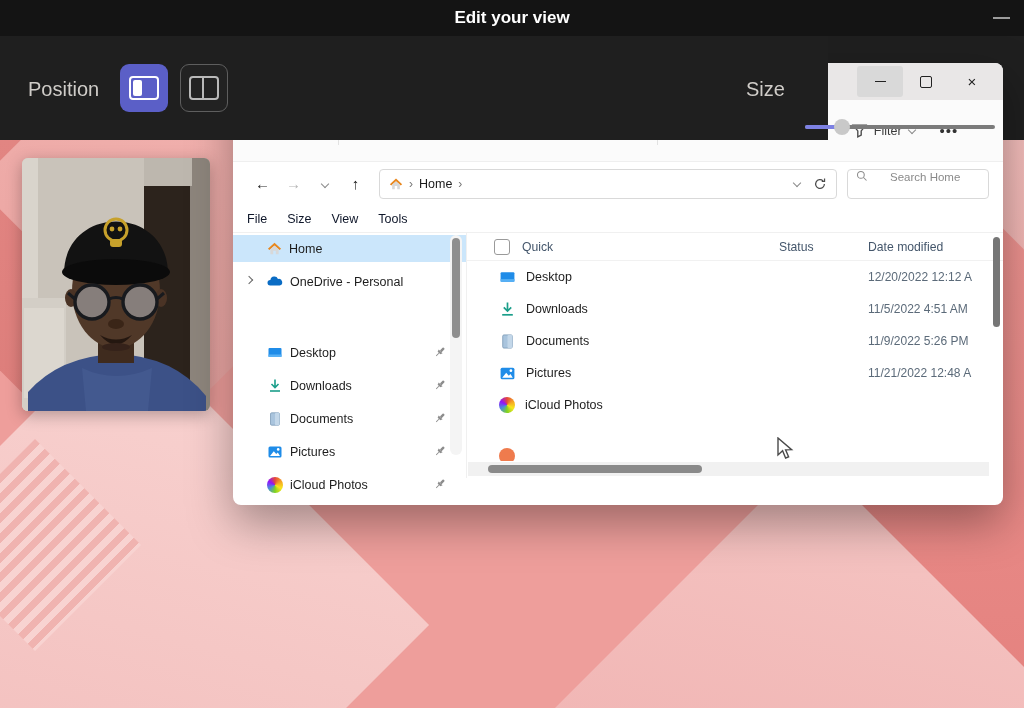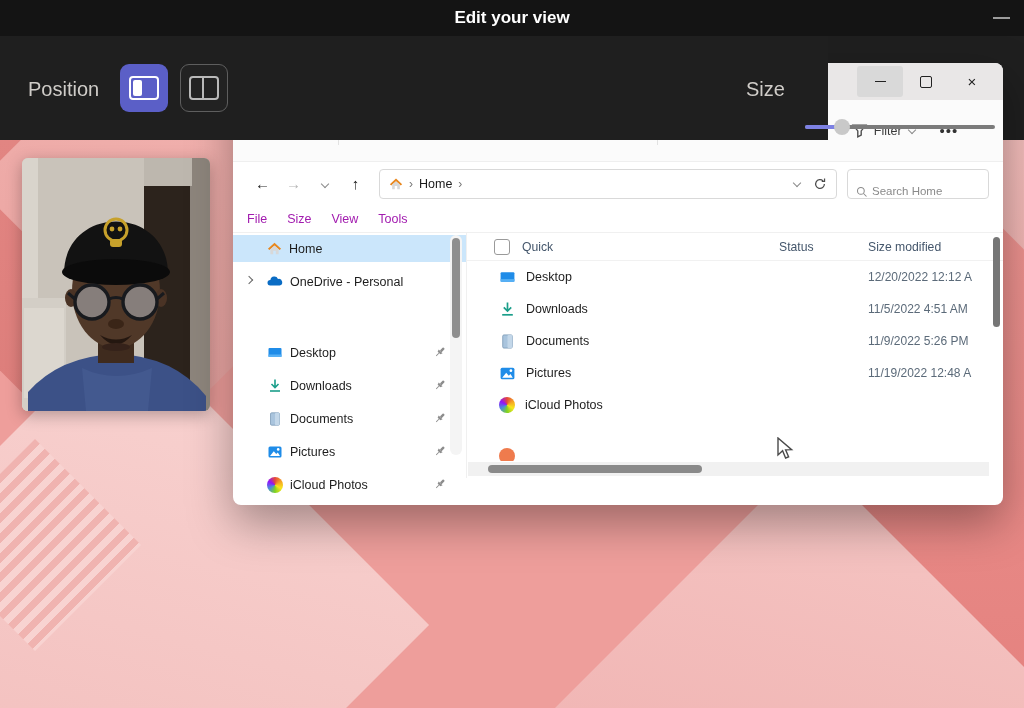--- a/index.html
+++ b/index.html
@@ -52,25 +52,25 @@
   .lbl-dark{color:#3a3a3a;font-size:12.5px;}
   .chev{width:8px;height:8px;display:inline-block;position:relative;}
   .chev::after{content:"";position:absolute;left:1px;top:0px;width:5px;height:5px;border-right:1.4px solid #8a8a8a;border-bottom:1.4px solid #8a8a8a;transform:rotate(45deg);}
   .cmd-more{margin-left:24px;font-size:15px;letter-spacing:1px;color:#333;cursor:pointer;}
   .addressrow{height:43px;display:flex;align-items:center;background:#ffffff;padding:0 12px 0 14px;box-sizing:border-box;gap:0;}
   .navbtn{width:31px;text-align:center;font-size:15px;cursor:pointer;flex:none;}
   .addressbox{flex:none;width:458px;height:30px;border:1px solid #d9d9d9;border-radius:4px;display:flex;align-items:center;padding:0 9px;box-sizing:border-box;gap:6px;margin-left:8px;cursor:text;}
   .crumb-sep{color:#777;font-size:12px;}
   .crumb{font-size:12.5px;color:#1a1a1a;cursor:pointer;}
   .addr-right{margin-left:auto;display:flex;align-items:center;gap:12px;}
-  .searchbox{flex:none;width:142px;height:30px;border:1px solid #d9d9d9;border-radius:4px;display:flex;align-items:flex-end;padding:0 8px;box-sizing:border-box;gap:2px;margin-left:10px;}
+  .searchbox{flex:none;width:142px;height:30px;border:1px solid #d9d9d9;border-radius:4px;display:flex;align-items:flex-start;padding:0 8px;box-sizing:border-box;gap:20px;margin-left:10px;}
   .searchbox input{border:0;outline:0;width:100%;font-size:11.5px;color:#444;font-family:inherit;background:transparent;}
   .searchbox input::placeholder{color:#8a8a8a;}
   .menubar{height:27px;display:flex;align-items:center;padding-left:4px;border-bottom:1px solid #f0f0f0;font-size:12.5px;background:#fff;}
-  .menu-item{padding:0 10px;cursor:pointer;color:#a21caf;}
+  .menu-item{padding:0 10px;cursor:pointer;color:#0f172a;}
   .xbody{position:relative;height:245px;display:flex;background:#fff;}
   .sidebar{width:233px;flex:none;position:relative;box-sizing:border-box;}
   .side-item{height:27px;display:flex;align-items:center;padding-left:34px;gap:7px;margin-bottom:6px;position:relative;cursor:pointer;font-size:12.5px;color:#1d1d1d;}
   .side-item.selected{background:#cbe6fb;}
   .side-chev{position:absolute;left:12px;top:8px;width:9px;height:9px;}
   .side-chev::after{content:"";position:absolute;left:1px;top:1px;width:5px;height:5px;border-right:1.4px solid #666;border-bottom:1.4px solid #666;transform:rotate(-45deg);}
   .side-gap{height:38px;}
   .pin{position:absolute;left:200px;top:6px;width:14px;height:14px;cursor:pointer;}
   .side-scroll-track{position:absolute;right:4px;top:2px;width:12px;height:220px;background:#f4f4f4;border-radius:6px;}
   .side-scroll-thumb{position:absolute;right:6px;top:5px;width:8px;height:100px;background:#8f8f8f;border-radius:4px;cursor:grab;}
@@ -432,21 +432,21 @@
       </div>
       <div class="side-scroll-track"></div>
       <div class="side-scroll-thumb"></div>
     </div>
 
     <div class="files">
       <div class="cols">
         <span class="colcheck"></span>
         <span class="col-name">Quick</span>
         <span class="col-status">Status</span>
-        <span class="col-date">Size modified</span>
+        <span class="col-date">Date modified</span>
       </div>
 
       <div class="frow">
         <span class="ficon">
           <svg width="17" height="17" viewBox="0 0 16 16">
               <rect x="1.5" y="3" width="13" height="9" rx="1" fill="#1f8ce8"></rect>
               <rect x="1.5" y="9.5" width="13" height="2.5" fill="#56b0f5"></rect>
             </svg>
         </span>
         <span class="fname">Desktop</span>
@@ -474,21 +474,21 @@
       </div>
       <div class="frow">
         <span class="ficon">
           <svg width="17" height="17" viewBox="0 0 16 16">
               <rect x="1.5" y="2.5" width="13" height="11" rx="1.5" fill="#1f8ce8"></rect>
               <path d="M3 12 L6.8 7.2 L9.2 10 L10.8 8.4 L13 12 Z" fill="#ffffff"></path>
               <circle cx="11.2" cy="5.4" r="1.3" fill="#ffffff"></circle>
             </svg>
         </span>
         <span class="fname">Pictures</span>
-        <span class="fdate">11/19/2022 12:48 A</span>
+        <span class="fdate">11/21/2022 12:48 A</span>
       </div>
       <div class="frow">
         <span class="ficon" style="width:16px;height:16px;border-radius:50%;background:conic-gradient(#e5493a,#f5a623,#f8e71c,#7ed321,#4a90d9,#9013fe,#e5493a);"></span>
         <span class="fname">iCloud Photos</span>
         <span class="fdate"></span>
       </div>
 
       <div class="partialrow">
         <div class="orangearc"></div>
       </div>

